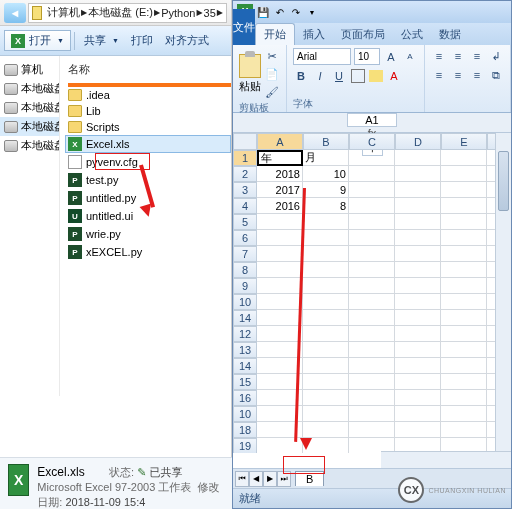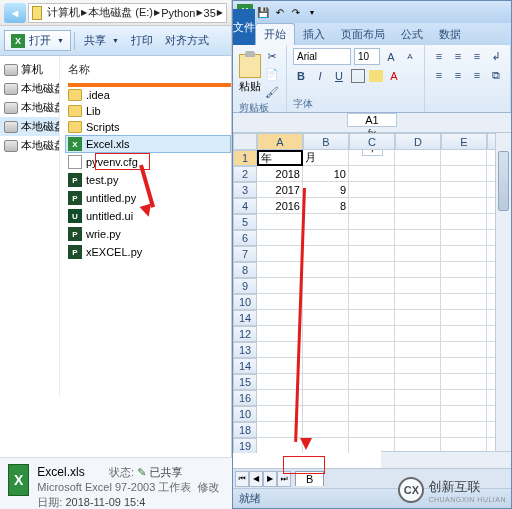--- a/index.html
+++ b/index.html
@@ -522,16 +522,15 @@
 </div>
 
 <div class="redbox1"></div>
 <div class="arrow1"></div>
 <div class="arrow2"></div>
 <div class="redbox2"></div>
 
 <div class="watermark">
   <div class="wm-icn">CX</div>
   <div>
-    <div class="wm-txt">创新互联</div>
     <div class="wm-sub">CHUANGXIN HULIAN</div>
   </div>
 </div>
 
 </body></html>

